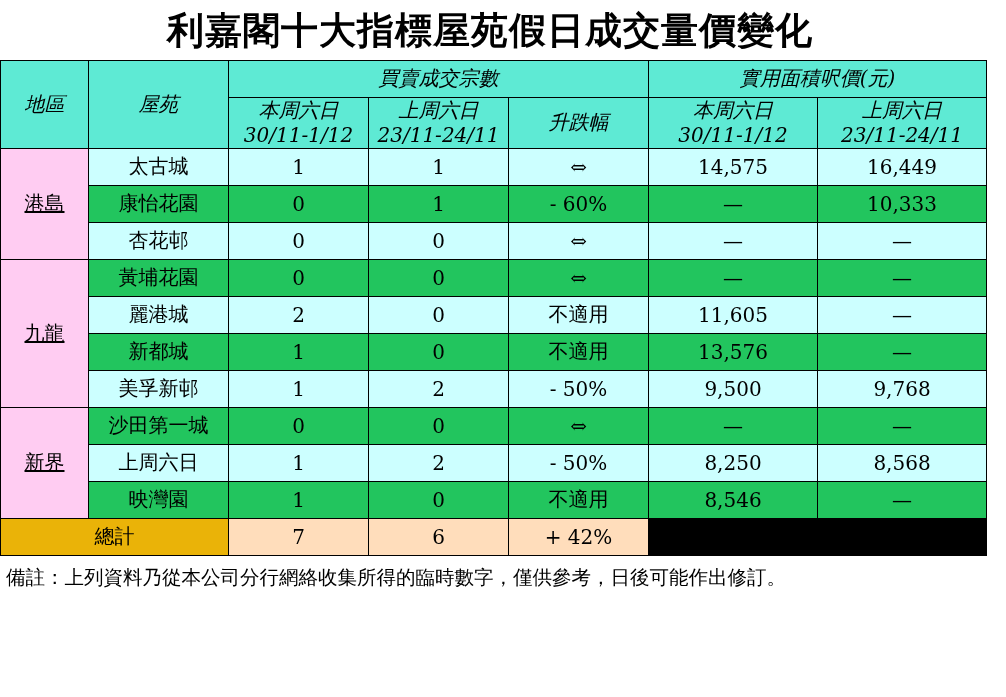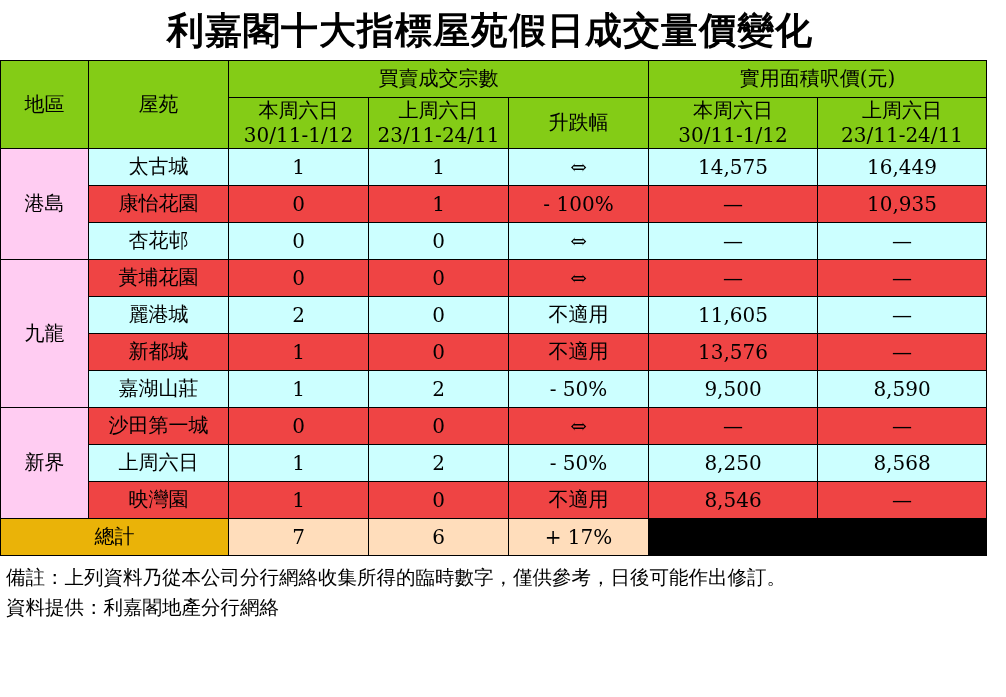--- a/index.html
+++ b/index.html
@@ -39,34 +39,36 @@
     border: 1px solid #000000;
     text-align: center;
     vertical-align: middle;
     font-family: "DejaVu Serif", serif;
     font-size: 20px;
     color: #000000;
     padding: 0;
     height: 36px;
   }
   .hdr {
-    background: #84cc16;
+    background: #5eead4;
     font-size: 21px;
     font-weight: normal;
+    font-style: italic;
   }
   .hdr-top { height: 34px; }
   .hdr-sub { height: 38px; line-height: 1.25; }
   .hdr-sub .l1 { display: block; }
   .hdr-sub .l2 { display: block; }
   .region {
     background: #ffccf2;
     font-size: 22px;
+    text-decoration: underline;
   }
   .row-a { background: #ccffff; }
-  .row-b { background: #ef4444; }
+  .row-b { background: #22c55e; }
   .estate { font-size: 21px; }
   .total-label {
     background: #eab308;
     font-size: 21px;
   }
   .total-cell {
     background: #ffddbb;
     font-size: 20px;
   }
   .total-black {
@@ -134,23 +136,23 @@
         <td class="row-a thick-top">1</td>
         <td class="row-a thick-top">1</td>
         <td class="row-a thick-top">⇔</td>
         <td class="row-a thick-top">14,575</td>
         <td class="row-a thick-top">16,449</td>
       </tr>
       <tr>
         <td class="row-b estate">康怡花園</td>
         <td class="row-b">0</td>
         <td class="row-b">1</td>
-        <td class="row-b">- 100%</td>
+        <td class="row-b">- 60%</td>
         <td class="row-b">—</td>
-        <td class="row-b">10,935</td>
+        <td class="row-b">10,333</td>
       </tr>
       <tr>
         <td class="row-a estate">杏花邨</td>
         <td class="row-a">0</td>
         <td class="row-a">0</td>
         <td class="row-a">⇔</td>
         <td class="row-a">—</td>
         <td class="row-a">—</td>
       </tr>
 
@@ -173,26 +175,26 @@
       </tr>
       <tr>
         <td class="row-b estate">新都城</td>
         <td class="row-b">1</td>
         <td class="row-b">0</td>
         <td class="row-b">不適用</td>
         <td class="row-b">13,576</td>
         <td class="row-b">—</td>
       </tr>
       <tr>
-        <td class="row-a estate">嘉湖山莊</td>
+        <td class="row-a estate">美孚新邨</td>
         <td class="row-a">1</td>
         <td class="row-a">2</td>
         <td class="row-a">- 50%</td>
         <td class="row-a">9,500</td>
-        <td class="row-a">8,590</td>
+        <td class="row-a">9,768</td>
       </tr>
 
       <tr>
         <td class="region thick-top" rowspan="3">新界</td>
         <td class="row-b estate thick-top">沙田第一城</td>
         <td class="row-b thick-top">0</td>
         <td class="row-b thick-top">0</td>
         <td class="row-b thick-top">⇔</td>
         <td class="row-b thick-top">—</td>
         <td class="row-b thick-top">—</td>
@@ -211,24 +213,23 @@
         <td class="row-b">0</td>
         <td class="row-b">不適用</td>
         <td class="row-b">8,546</td>
         <td class="row-b">—</td>
       </tr>
 
       <tr>
         <td class="total-label thick-top" colspan="2">總計</td>
         <td class="total-cell thick-top">7</td>
         <td class="total-cell thick-top">6</td>
-        <td class="total-cell thick-top">+ 17%</td>
+        <td class="total-cell thick-top">+ 42%</td>
         <td class="total-black thick-top" colspan="2"></td>
       </tr>
     </tbody>
   </table>
 
   <div class="notes">
     <div>備註：上列資料乃從本公司分行網絡收集所得的臨時數字，僅供參考，日後可能作出修訂。</div>
-    <div>資料提供：利嘉閣地產分行網絡</div>
   </div>
 
 </div>
 
 </body></html>

